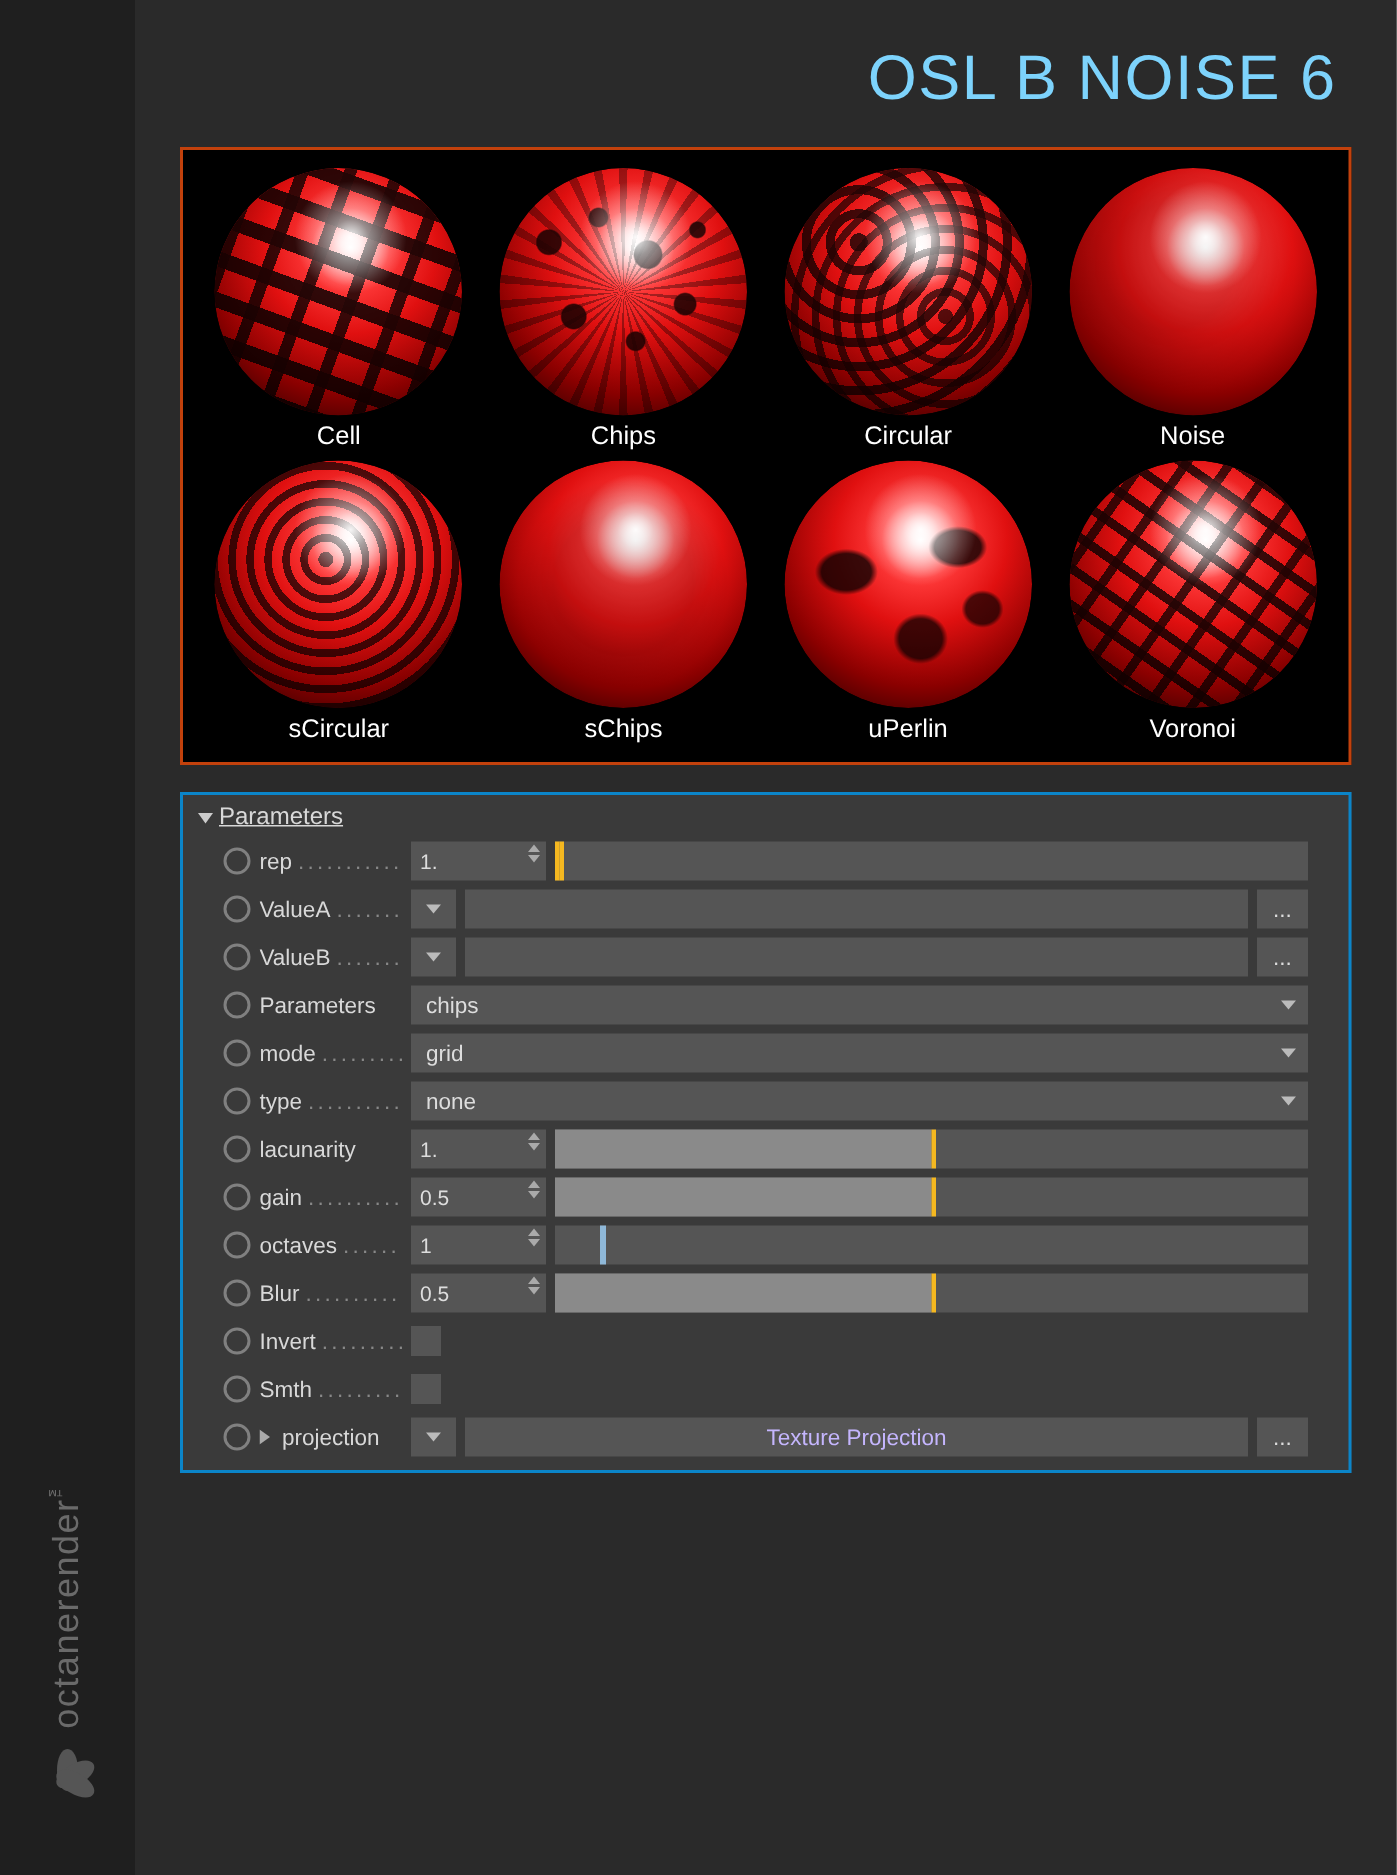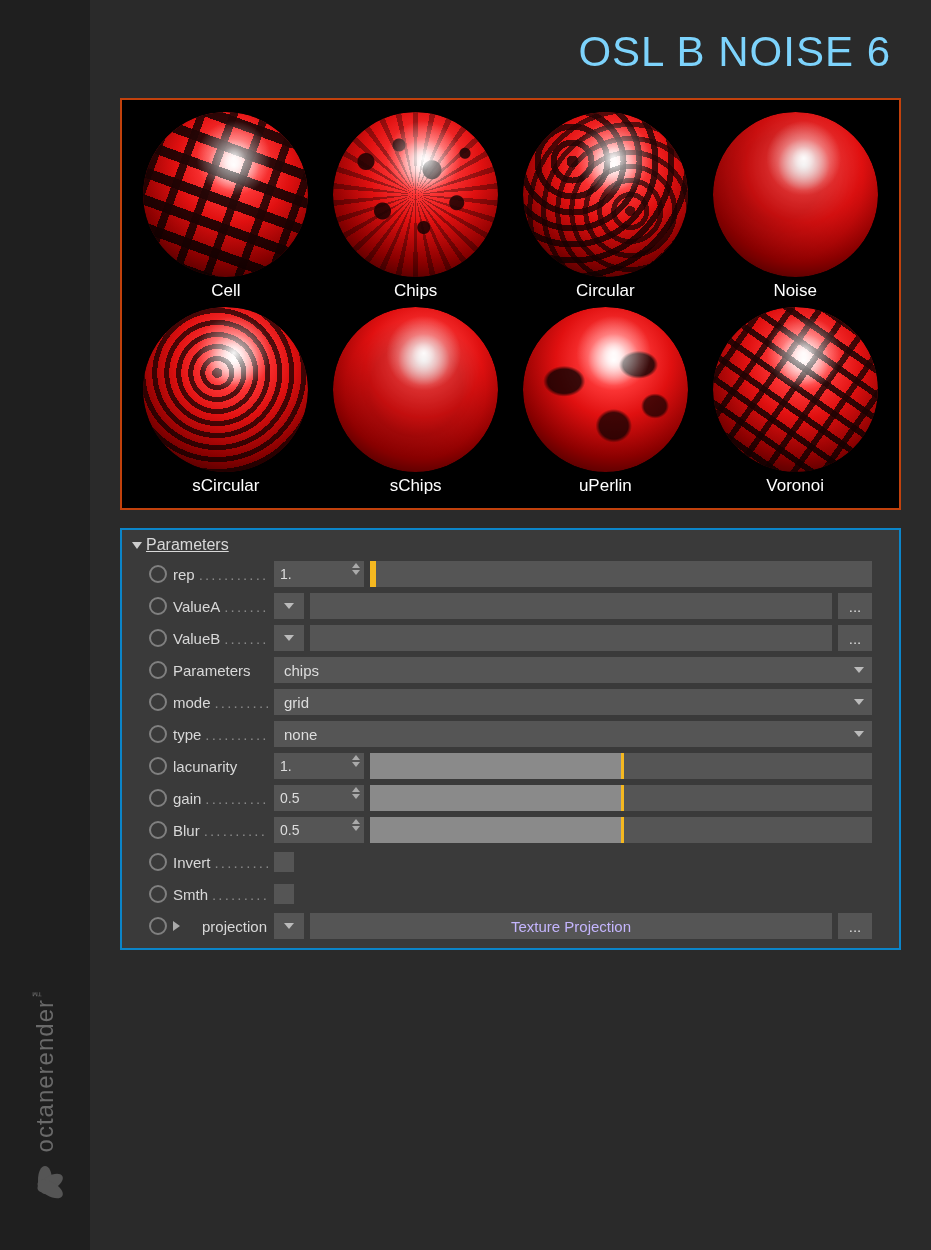--- a/index.html
+++ b/index.html
@@ -485,20 +485,34 @@
             <span class="arr-up"></span>
             <span class="arr-down"></span>
           </span>
         </div>
       <div class="slider" style="border-left:none">
           <div class="slider-fill" style="width:50%"></div>
           <div class="slider-marker" style="left:50%"></div>
         </div>
     </div>
 
+    <div class="param-row">
+      <span class="radio"></span>
+      <span class="param-label"><span>octaves</span></span>
+      <div class="spinner">
+          <span>1</span>
+          <span class="updn">
+            <span class="arr-up"></span>
+            <span class="arr-down"></span>
+          </span>
+        </div>
+      <div class="slider" style="border-left:none">
+          <div class="slider-marker blue" style="left:6%"></div>
+        </div>
+    </div>
 
     <div class="param-row">
       <span class="radio"></span>
       <span class="param-label"><span>Blur</span></span>
       <div class="spinner">
           <span>0.5</span>
           <span class="updn">
             <span class="arr-up"></span>
             <span class="arr-down"></span>
           </span>
@@ -516,21 +530,21 @@
     </div>
 
     <div class="param-row">
       <span class="radio"></span>
       <span class="param-label"><span>Smth</span></span>
       <div class="checkbox"></div>
     </div>
 
     <div class="param-row" style="margin-bottom:6px">
       <span class="radio"></span>
-      <span class="param-label no-dots" style="display:flex;align-items:center;gap:22px">
+      <span class="param-label no-dots" style="display:flex;align-items:center;gap:8px">
         <span class="tri-right"></span>
         <span>projection</span>
       </span>
       <div class="dropdown-btn">
           <span class="chev-down"></span>
         </div>
       <div class="wide-field">Texture Projection</div>
       <div class="ellipsis-btn">...</div>
     </div>
 

